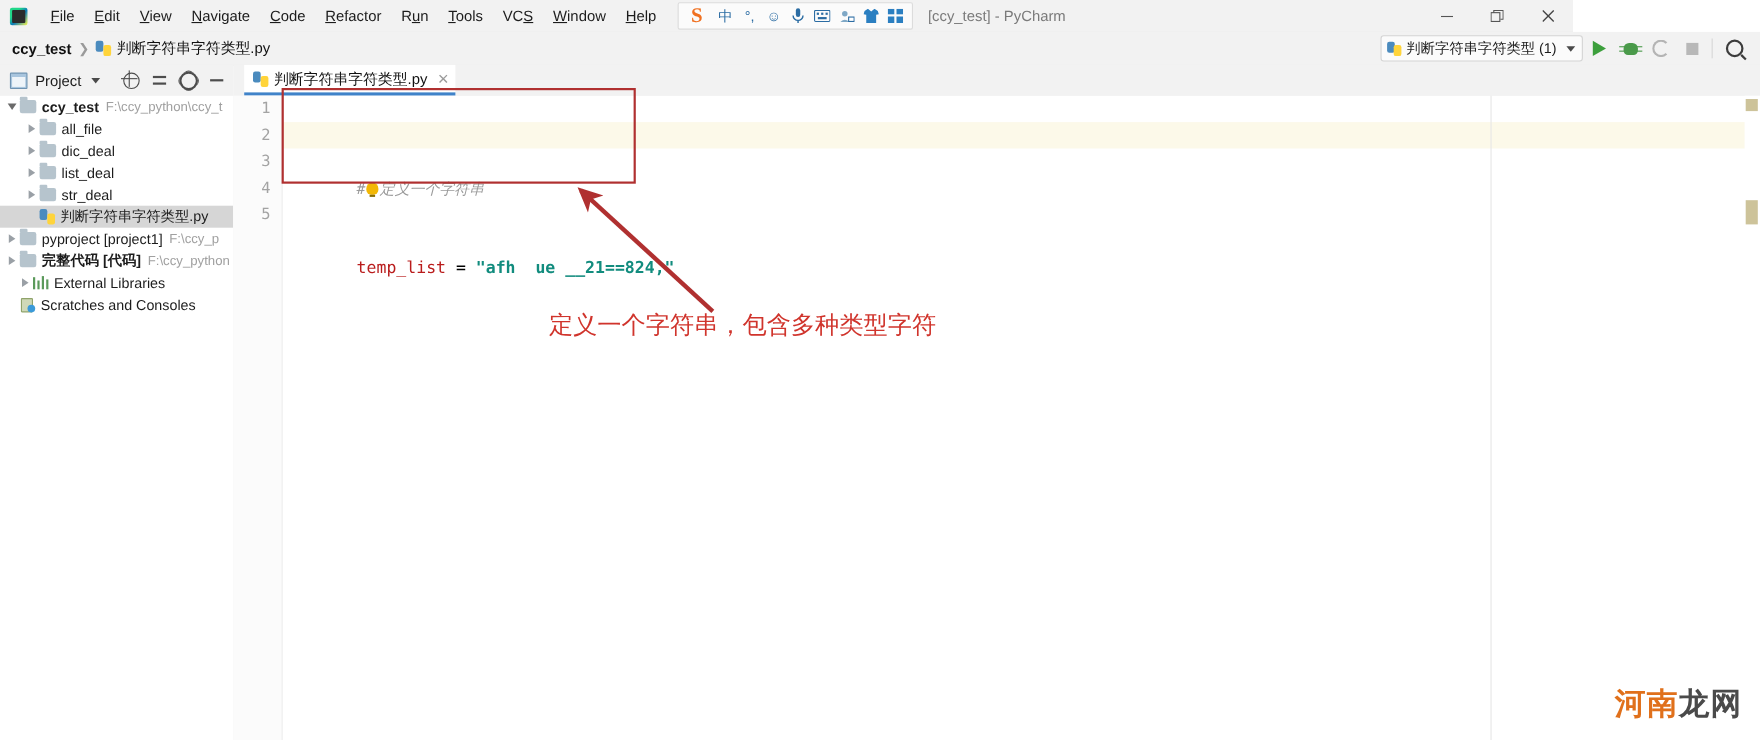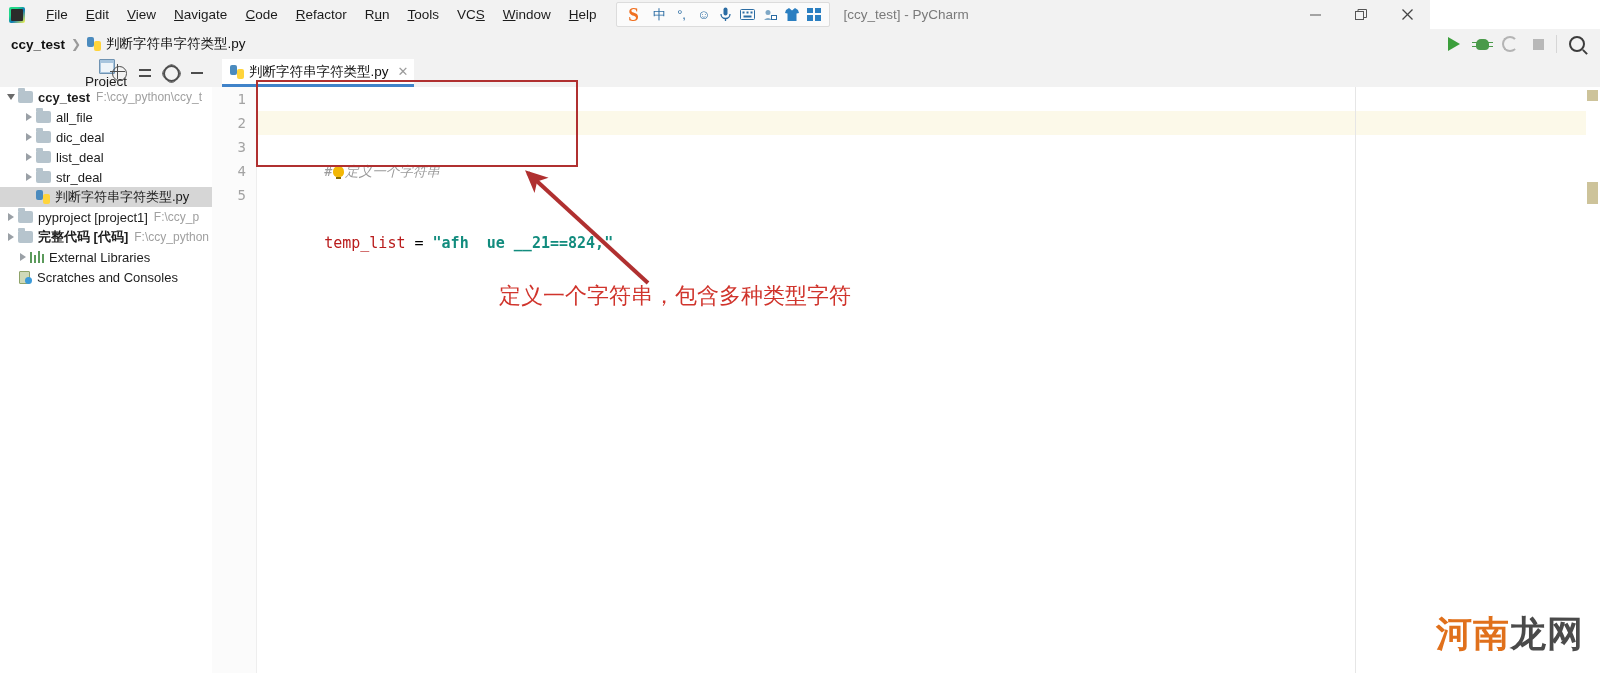--- a/index.html
+++ b/index.html
@@ -228,21 +228,20 @@
 
   
   .proj-header {
     position: absolute;
     left: 0; top: 59px;
     width: 212px; height: 28px;
     background: #f2f2f2;
     display: flex;
     align-items: center;
     border-bottom: 1px solid #e8e8e8;
-    flex-direction: column;
   }
   .proj-icon {
     width: 14px; height: 13px;
     margin-left: 9px; margin-right: 7px;
     background: #a8c5de;
     border: 1px solid #6f93b2;
     border-radius: 1px;
     position: relative;
     flex: none;
   }
@@ -535,21 +534,21 @@
     position: absolute;
     left: 0; top: 0;
     width: 1600px; height: 673px;
     pointer-events: none;
   }
 
   
   .watermark {
     position: absolute;
     right: 16px; bottom: 14px;
-    font-size: 36px;
+    font-size: 28px;
     font-weight: bold;
     letter-spacing: 1px;
     font-family: "DejaVu Sans", "Liberation Sans", sans-serif;
   }
   .wm-a { color: #e0701b; }
   .wm-b { color: #4a4a4a; }
 </style>
 </head>
 <body>
 
@@ -637,20 +636,25 @@
 
 <div class="navbar">
   <div class="crumb-root">ccy_test</div>
   <div class="crumb-sep">❯</div>
   <div class="crumb-file">
     <span class="py-icon"></span>
     <span>判断字符串字符类型.py</span>
   </div>
 
   <div class="run-area">
+    <div class="run-config">
+      <span class="py-icon"></span>
+      <span>判断字符串字符类型 (1)</span>
+      <span class="caret-down"></span>
+    </div>
     <div class="tb-btn">
         <span class="tri-run"></span>
       </div>
     <div class="tb-btn">
         <span class="bug-ic"></span>
       </div>
     <div class="tb-btn">
         <span class="cov-ic"></span>
       </div>
     <div class="tb-btn">

